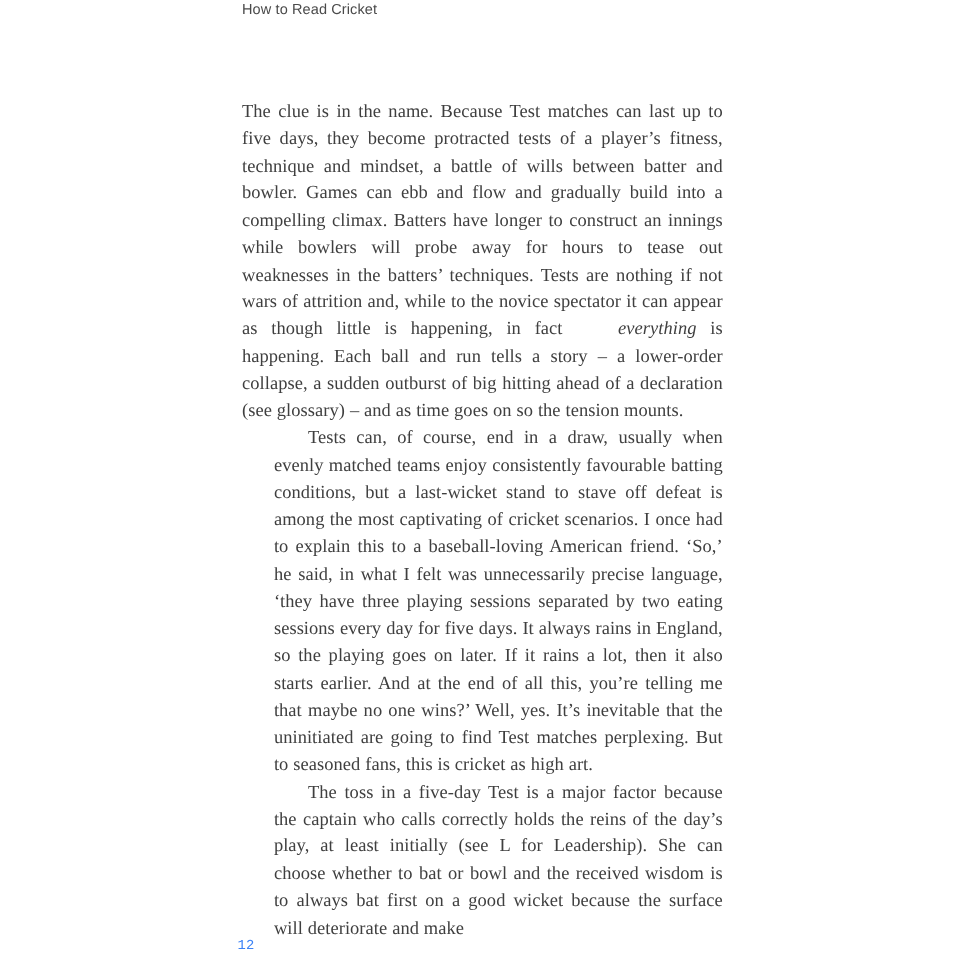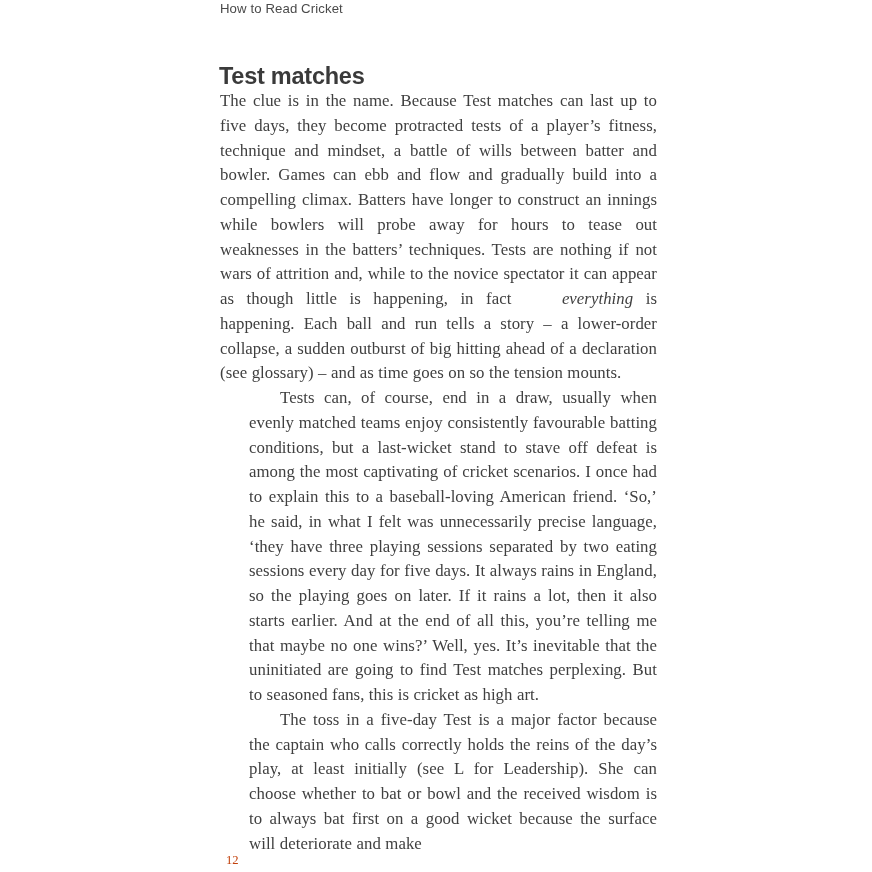--- a/index.html
+++ b/index.html
@@ -79,36 +79,35 @@
     margin-left: 29px;
   }
   .body-paragraph em {
     font-style: italic;
     margin-left: 38px;
   }
 
   
   .page-number {
     position: absolute;
-    left: 226px;
+    left: 216px;
     top: 852px;
-    font-family: Liberation Serif, serif;
+    font-family: Liberation Mono, monospace;
     font-size: 12.6px;
     line-height: 16px;
-    color: #c2410c;
+    color: #3b82f6;
   }
 </style>
 </head>
 <body>
 
 <div class="page">
 
   <div class="running-header">How to Read Cricket</div>
 
-  <h1 class="chapter-heading">Test matches</h1>
 
   <div class="body-column">
     <p class="body-paragraph">The clue is in the name. Because Test matches can last up to five days, they become protracted tests of a player’s fitness, technique and mindset, a battle of wills between batter and bowler. Games can ebb and flow and gradually build into a compelling climax. Batters have longer to construct an innings while bowlers will probe away for hours to tease out weaknesses in the batters’ techniques. Tests are nothing if not wars of attrition and, while to the novice spectator it can appear as though little is happening, in fact <em>everything</em> is happening. Each ball and run tells a story – a lower-order collapse, a sudden outburst of big hitting ahead of a declaration (see glossary) – and as time goes on so the tension mounts.</p>
     <p class="body-paragraph indented">Tests can, of course, end in a draw, usually when evenly matched teams enjoy consistently favourable batting conditions, but a last-wicket stand to stave off defeat is among the most captivating of cricket scenarios. I once had to explain this to a baseball-loving American friend. ‘So,’ he said, in what I felt was unnecessarily precise language, ‘they have three playing sessions separated by two eating sessions every day for five days. It always rains in England, so the playing goes on later. If it rains a lot, then it also starts earlier. And at the end of all this, you’re telling me that maybe no one wins?’ Well, yes. It’s inevitable that the uninitiated are going to find Test matches perplexing. But to seasoned fans, this is cricket as high art.</p>
     <p class="body-paragraph indented">The toss in a five-day Test is a major factor because the captain who calls correctly holds the reins of the day’s play, at least initially (see L for Leadership). She can choose whether to bat or bowl and the received wisdom is to always bat first on a good wicket because the surface will deteriorate and make</p>
   </div>
 
   <div class="page-number">12</div>
 
 </div>

